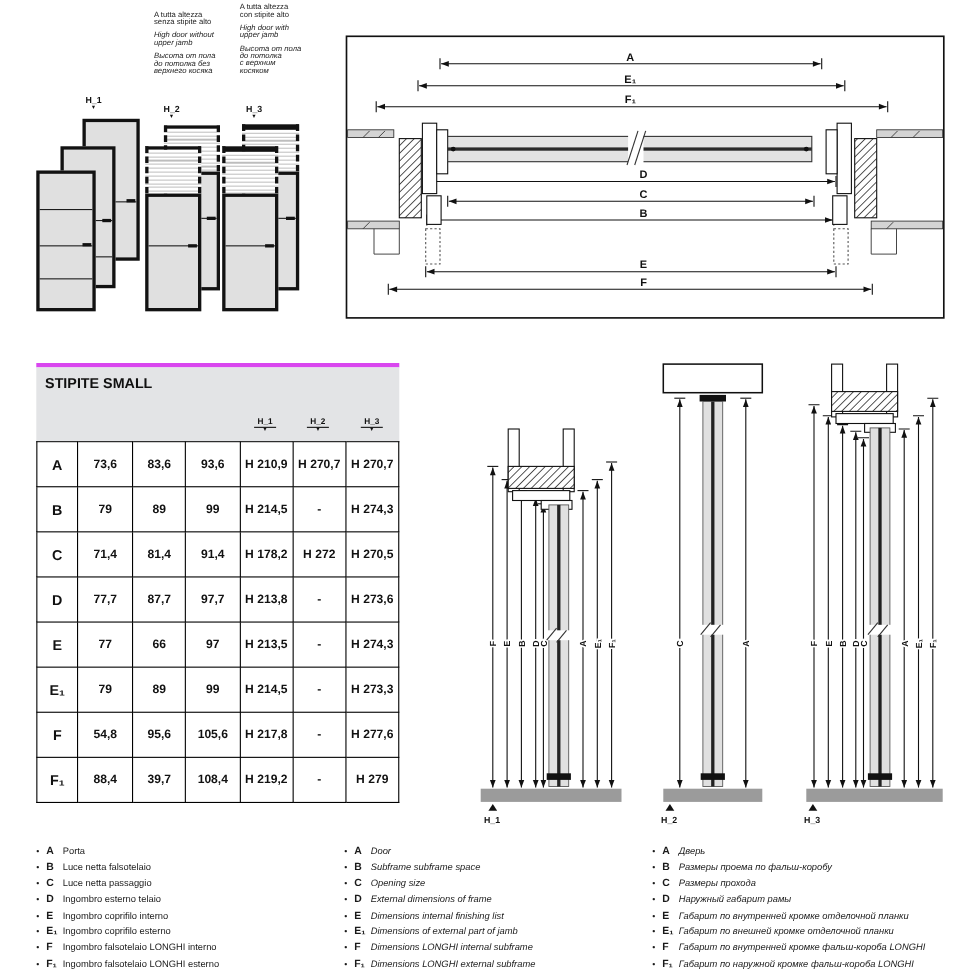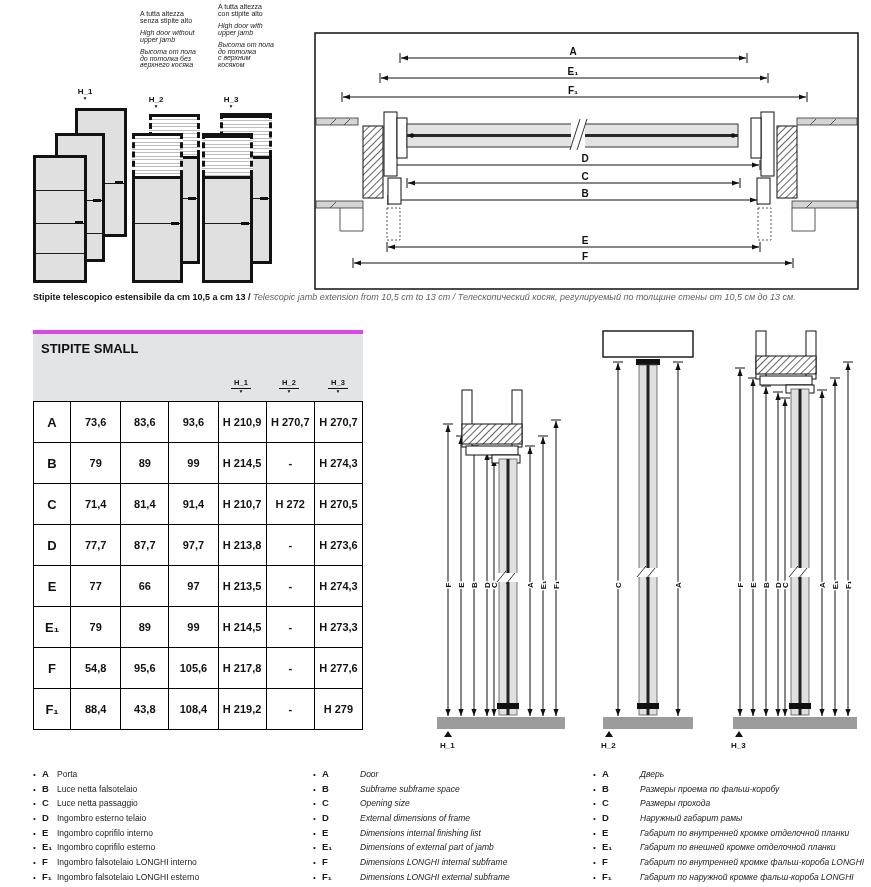--- a/index.html
+++ b/index.html
@@ -49,21 +49,21 @@
       font-size:11px;font-weight:bold;color:#111;padding:0;}
   table.spec td.rowlbl{font-size:13px;}
 
   
   .legend-col{position:absolute;top:768px;width:272px;font-size:8.5px;color:#1a1a1a;}
   #legend-it{left:33px;} #legend-en{left:313px;} #legend-ru{left:593px;}
   .legend-row{display:flex;align-items:baseline;height:14.7px;}
   .legend-row .dot{width:9px;font-size:8px;}
   .legend-row .ltr{width:15px;font-weight:bold;font-size:9.5px;font-style:normal;}
   .legend-row .txt{flex:1;}
-  #legend-en .txt,#legend-ru .txt{font-style:italic;margin-left:23px;}
+  #legend-en .txt,#legend-ru .txt{font-style:italic;}
 
   .draw-layer{position:absolute;left:0;top:0;pointer-events:none;}
 </style>
 </head>
 <body>
 
 <div class="page">
 
   <svg class="draw-layer" width="871" height="887" viewBox="0 0 871 887">
     <defs>
@@ -461,23 +461,20 @@
     </div>
   </div>
   <div class="door2 jamb-high" style="left:202px;top:133px;width:51px;height:150px;">
     <div class="strip" style="height:43px;"></div>
     <div class="body" style="height:107px;">
       <div class="seam" style="top:44px;"></div>
       <div class="handle" style="top:43px;"></div>
     </div>
   </div>
 
-  <div class="caption">
-    <span class="b">Stipite telescopico estensibile da cm 10,5 a cm 13 / </span><span class="i">Telescopic jamb extension from 10,5 cm to 13 cm / Телескопический косяк, регулируемый по толщине стены от 10,5 см до 13 см.</span>
-  </div>
 
   <div class="table-wrap">
     <div class="thead">
       <div class="title-line">STIPITE SMALL</div>
       <div class="hcol" id="hcol-1">
         <span class="lbl">H_1</span>
         <div class="tri">▼</div>
       </div>
       <div class="hcol" id="hcol-2">
         <span class="lbl">H_2</span>
@@ -515,21 +512,21 @@
             <td>99</td>
             <td>H 214,5</td>
             <td>-</td>
             <td>H 274,3</td>
           </tr>
           <tr>
             <td class="rowlbl">C</td>
             <td>71,4</td>
             <td>81,4</td>
             <td>91,4</td>
-            <td>H 210,7</td>
+            <td>H 178,2</td>
             <td>H 272</td>
             <td>H 270,5</td>
           </tr>
           <tr>
             <td class="rowlbl">D</td>
             <td>77,7</td>
             <td>87,7</td>
             <td>97,7</td>
             <td>H 213,8</td>
             <td>-</td>
@@ -558,21 +555,21 @@
             <td>54,8</td>
             <td>95,6</td>
             <td>105,6</td>
             <td>H 217,8</td>
             <td>-</td>
             <td>H 277,6</td>
           </tr>
           <tr>
             <td class="rowlbl">F₁</td>
             <td>88,4</td>
-            <td>43,8</td>
+            <td>39,7</td>
             <td>108,4</td>
             <td>H 219,2</td>
             <td>-</td>
             <td>H 279</td>
           </tr>
         </tbody>
     </table>
   </div>
 
   <div class="legend-col" id="legend-it">

